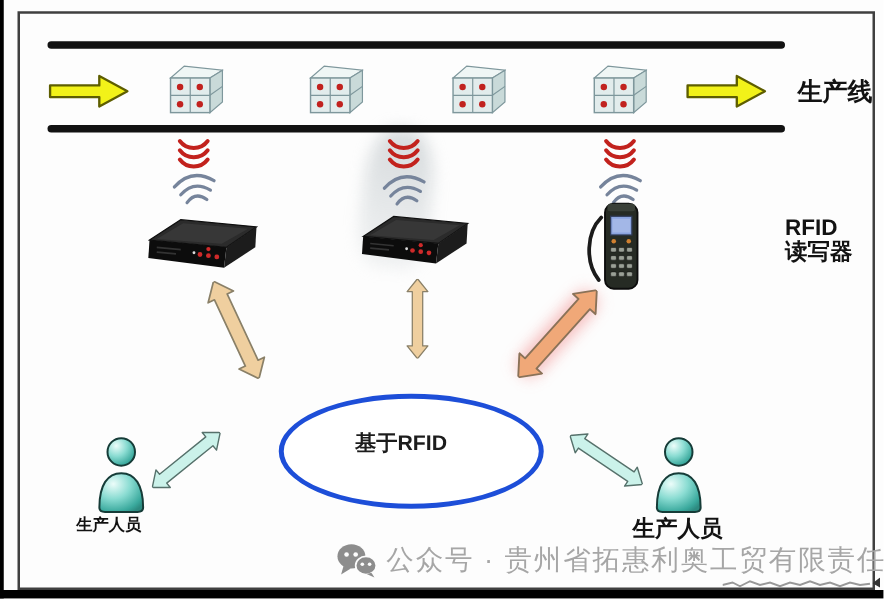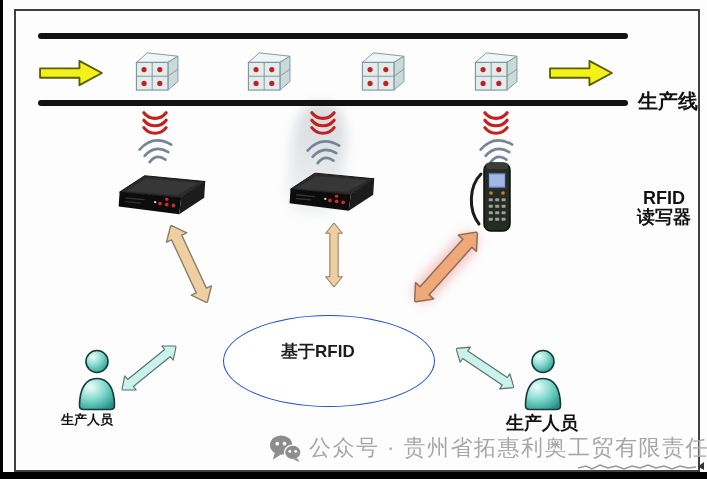--- a/index.html
+++ b/index.html
@@ -10,21 +10,21 @@
   .abs{position:absolute;}
   .frame{border:2px solid #3f3f3f;background:transparent;}
   .rail{background:#121212;border-radius:3px;height:6px;}
   .cnlabel{font-weight:700;color:#121212;white-space:nowrap;}
   .smudge{
     background:linear-gradient(185deg,rgba(180,188,192,.55),rgba(208,214,216,.25));
     filter:blur(6px);border-radius:40% 40% 30% 30%;
   }
   .glow{filter:blur(6px);border-radius:10px;}
   .ellipse{
-    border:1px solid #1d4ed8;border-radius:50%;background:#ffffff;
+    border:4px solid #1d4ed8;border-radius:50%;background:#ffffff;
     box-sizing:border-box;
   }
   .ellipse .txt{
     position:absolute;left:57px;top:24px;font-size:17px;font-weight:600;
     line-height:23px;color:#1c1c1c;white-space:nowrap;
   }
   .watermark{display:flex;align-items:center;gap:7px;color:#a6a6a6;}
   .watermark .wmtext{
     font-size:22px;letter-spacing:1.5px;white-space:nowrap;color:#a6a6a6;
   }
@@ -147,21 +147,21 @@
   <div class="abs rail" style="left:38px;top:33px;width:590px;"></div>
   <div class="abs rail" style="left:38px;top:100px;width:590px;"></div>
 
   <svg class="abs" style="left:37px;top:58px;" width="68" height="30">
       <use href="#yarrow"></use>
     </svg>
   <svg class="abs" style="left:547px;top:58px;" width="68" height="30">
       <use href="#yarrow"></use>
     </svg>
 
-  <div class="abs cnlabel" style="left:638px;top:60px;font-size:20px;margin-top:28px;">生产线</div>
+  <div class="abs cnlabel" style="left:638px;top:60px;font-size:20px;">生产线</div>
 
   <svg class="abs" style="left:133px;top:50px;" width="46" height="42">
       <use href="#crate"></use>
     </svg>
   <svg class="abs" style="left:245px;top:50px;" width="46" height="42">
       <use href="#crate"></use>
     </svg>
   <svg class="abs" style="left:359px;top:50px;" width="46" height="42">
       <use href="#crate"></use>
     </svg>
@@ -193,21 +193,21 @@
       <use href="#reader"></use>
     </svg>
   <svg class="abs" style="left:283px;top:166px;" width="94" height="50">
       <use href="#reader"></use>
     </svg>
 
   <svg class="abs" style="left:463px;top:158px;" width="60" height="78">
       <use href="#handheld"></use>
     </svg>
 
-  <div class="abs cnlabel" style="left:628px;top:173px;width:72px;text-align:center;font-size:18px;line-height:19px;margin-top:16px;">
+  <div class="abs cnlabel" style="left:628px;top:173px;width:72px;text-align:left;font-size:18px;line-height:19px;">
     <div>RFID</div>
     <div>读写器</div>
   </div>
 
   <div class="abs glow" style="left:436px;top:224px;width:20px;height:86px;background:rgba(235,95,95,.42);transform:rotate(42deg);"></div>
 
   <svg class="abs" style="left:176px;top:221px;transform:rotate(-25deg);" width="26" height="86">
       <use href="#dblarrow" fill="#efcf9f" stroke="#8a8068" stroke-width="1.6"></use>
     </svg>
   <svg class="abs" style="left:321px;top:223px;" width="26" height="64">

